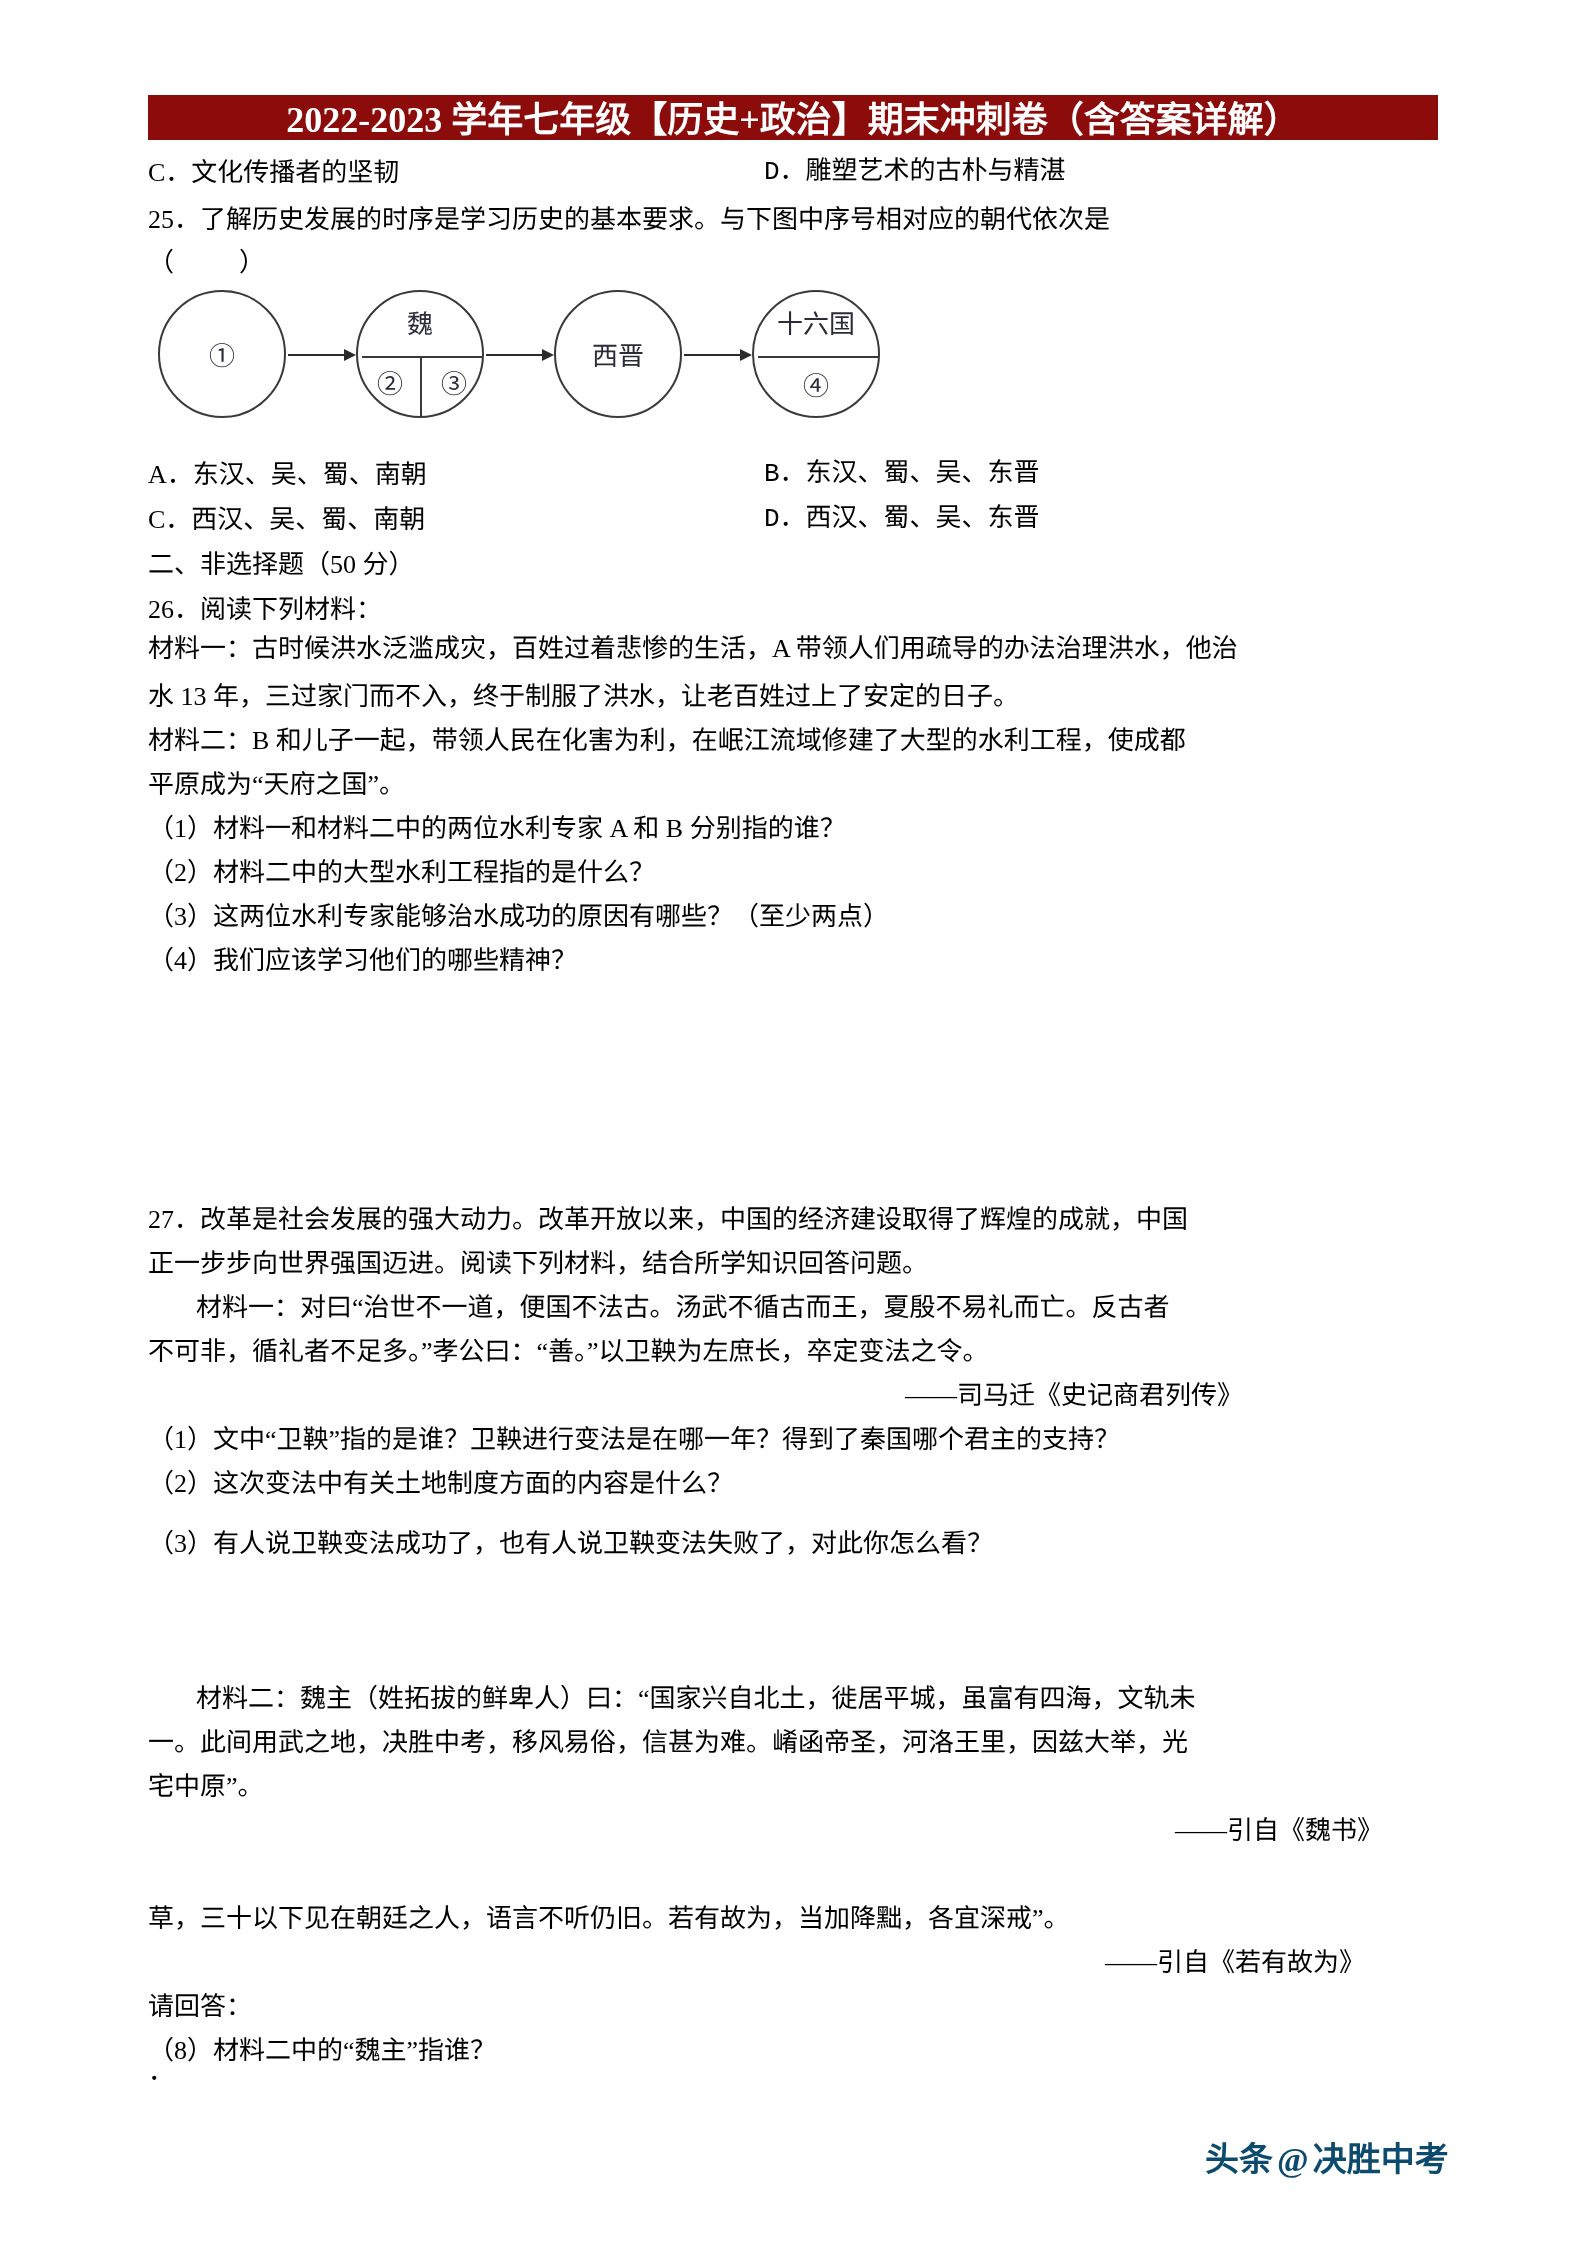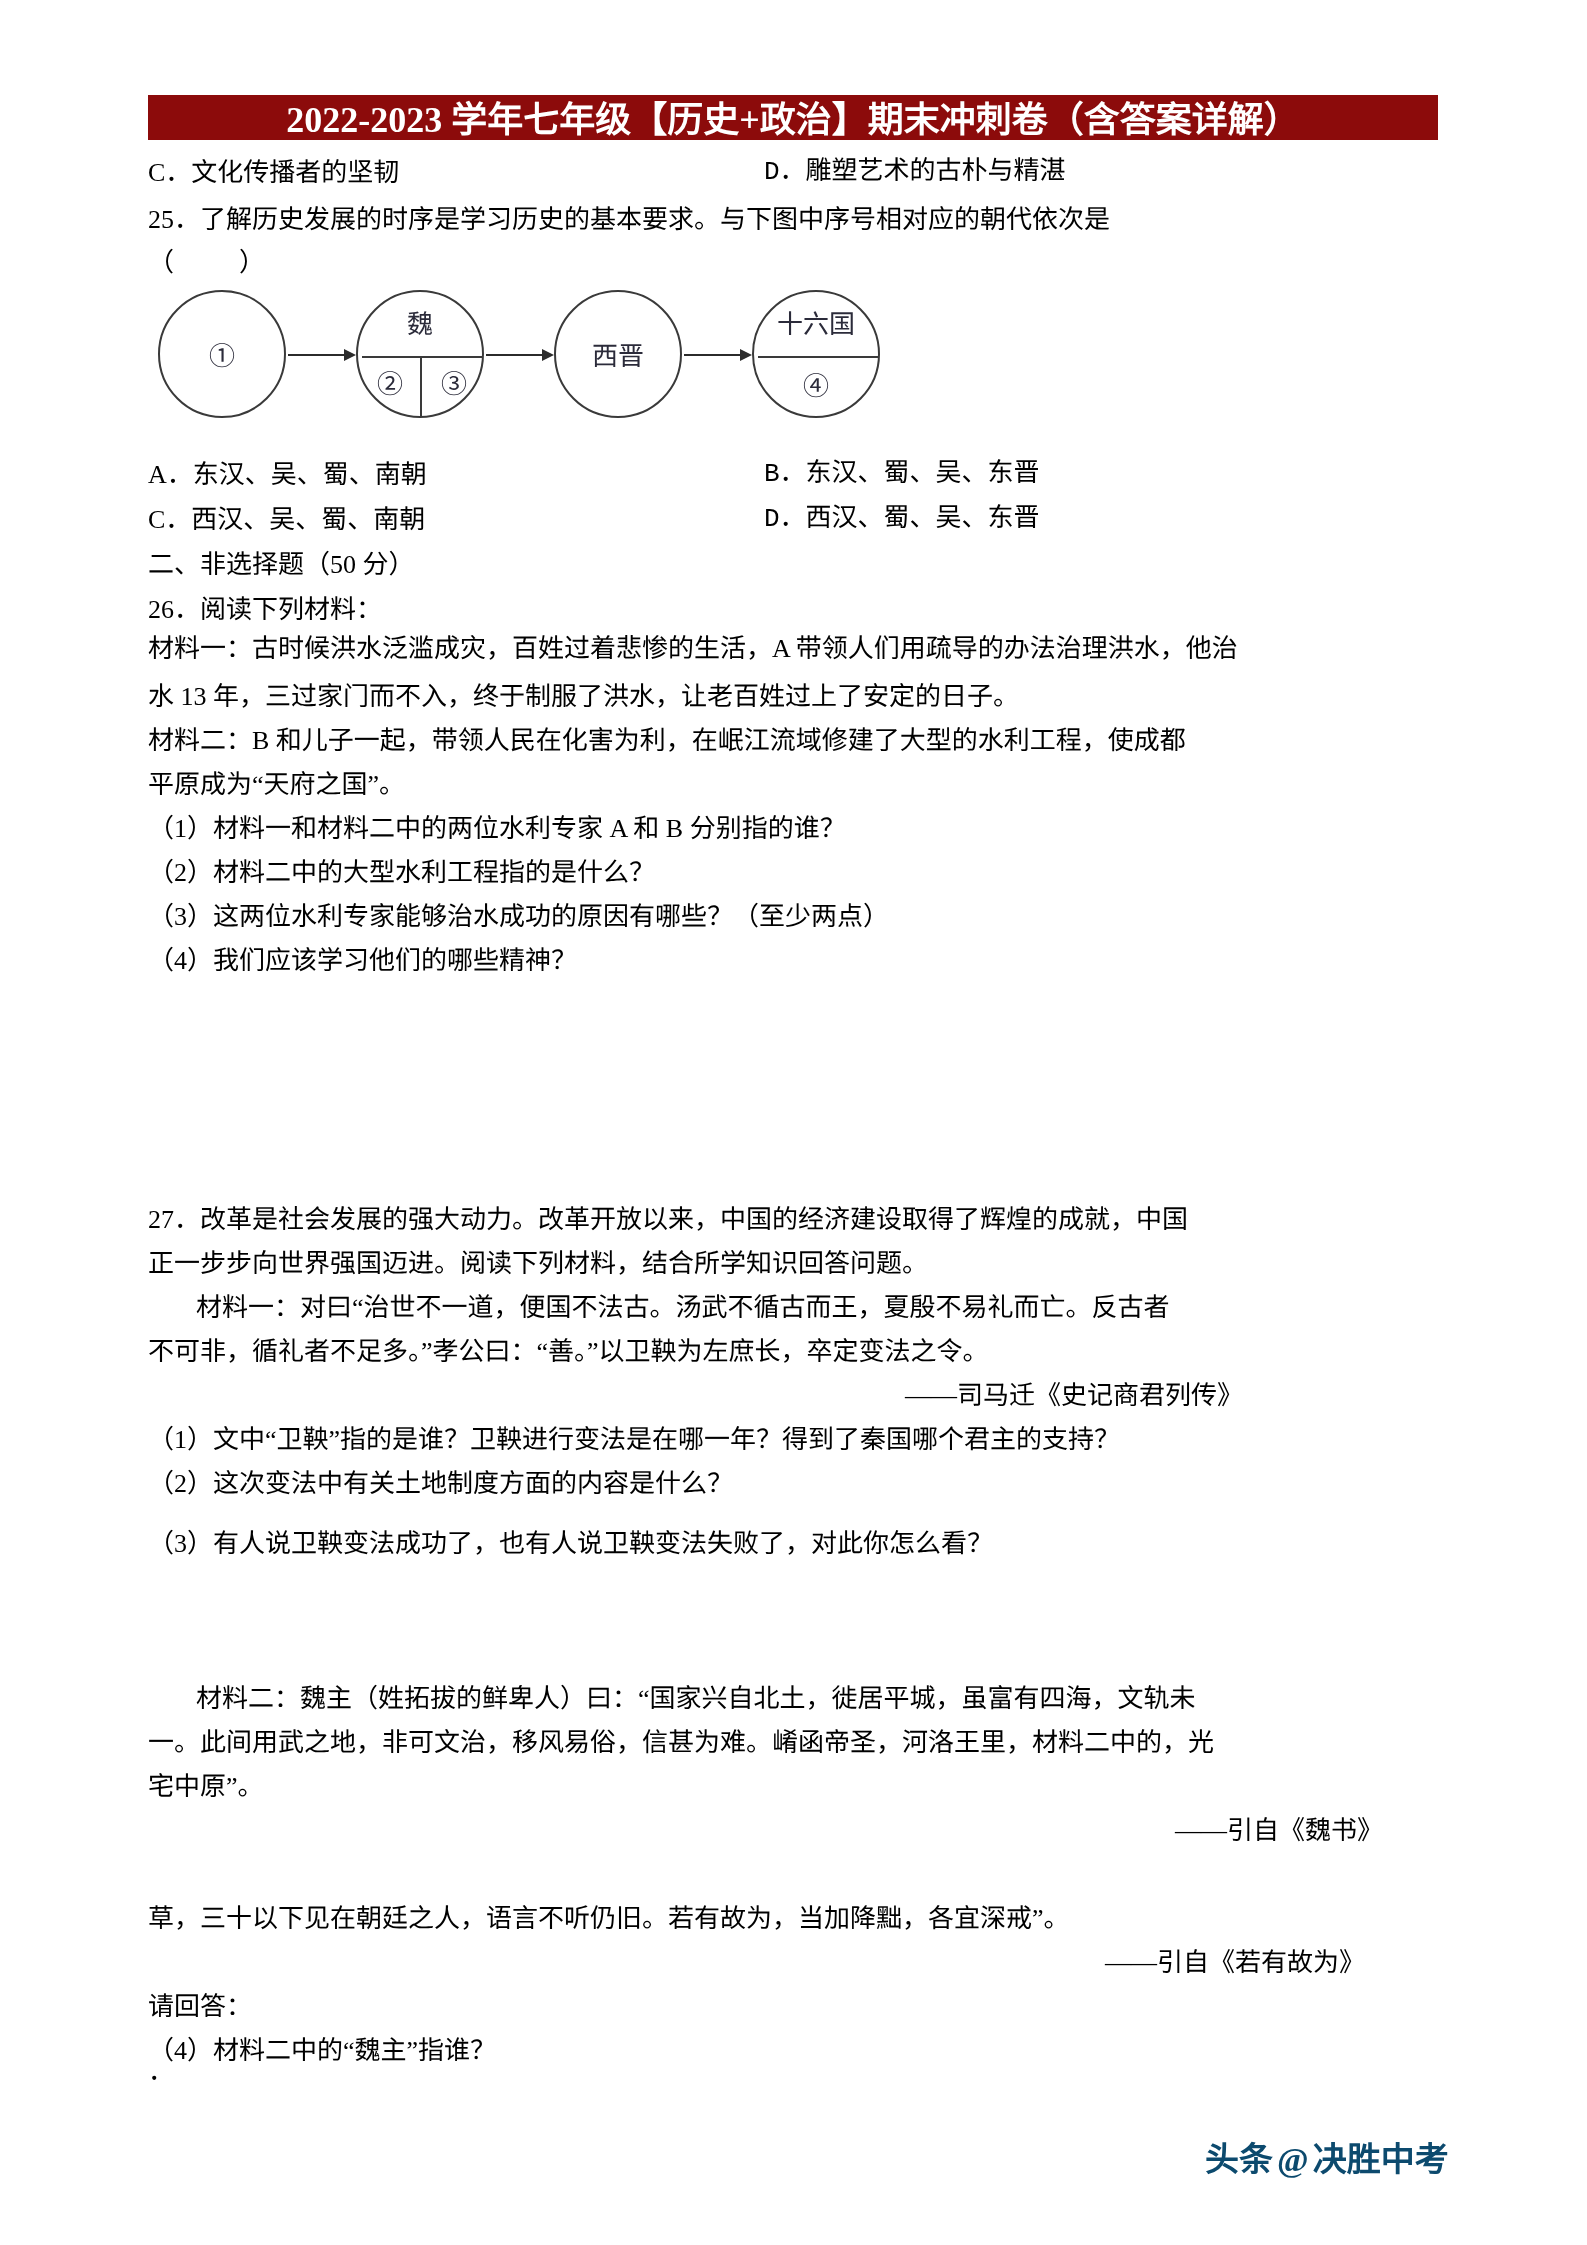--- a/index.html
+++ b/index.html
@@ -203,29 +203,29 @@
 
   <div class="txt" style="left:196px; top:1285px;">材料一：对曰“治世不一道，便国不法古。汤武不循古而王，夏殷不易礼而亡。反古者</div>
   <div class="txt col-left" style="top:1329px;">不可非，循礼者不足多。”孝公曰：“善。”以卫鞅为左庶长，卒定变法之令。</div>
   <div class="txt" style="left:905px; top:1373px;">——司马迁《史记商君列传》</div>
 
   <div class="txt col-left" style="top:1417px;">（1）文中“卫鞅”指的是谁？卫鞅进行变法是在哪一年？得到了秦国哪个君主的支持？</div>
   <div class="txt col-left" style="top:1461px;">（2）这次变法中有关土地制度方面的内容是什么？</div>
   <div class="txt col-left" style="top:1505px;margin-top:16px;">（3）有人说卫鞅变法成功了，也有人说卫鞅变法失败了，对此你怎么看？</div>
 
   <div class="txt" style="left:196px; top:1676px;">材料二：魏主（姓拓拔的鲜卑人）曰：“国家兴自北土，徙居平城，虽富有四海，文轨未</div>
-  <div class="txt col-left" style="top:1720px;">一。此间用武之地，非可文治，移风易俗，信甚为难。崤函帝圣，河洛王里，材料二中的，光</div>
+  <div class="txt col-left" style="top:1720px;">一。此间用武之地，决胜中考，移风易俗，信甚为难。崤函帝圣，河洛王里，因兹大举，光</div>
   <div class="txt col-left" style="top:1764px;">宅中原”。</div>
   <div class="txt" style="left:1175px; top:1808px;">——引自《魏书》</div>
 
   <div class="txt col-left" style="top:1896px;">草，三十以下见在朝廷之人，语言不听仍旧。若有故为，当加降黜，各宜深戒”。</div>
   <div class="txt" style="left:1105px; top:1940px;">——引自《若有故为》</div>
 
   <div class="txt col-left" style="top:1984px;">请回答：</div>
-  <div class="txt col-left" style="top:2028px;">（4）材料二中的“魏主”指谁？</div>
+  <div class="txt col-left" style="top:2028px;">（8）材料二中的“魏主”指谁？</div>
 
   <div class="dot-mark">．</div>
 
   <div class="watermark">
     <span>头条</span><span class="wm-at">@</span><span>决胜中考</span>
   </div>
 
 </div>
 
 </body></html>

